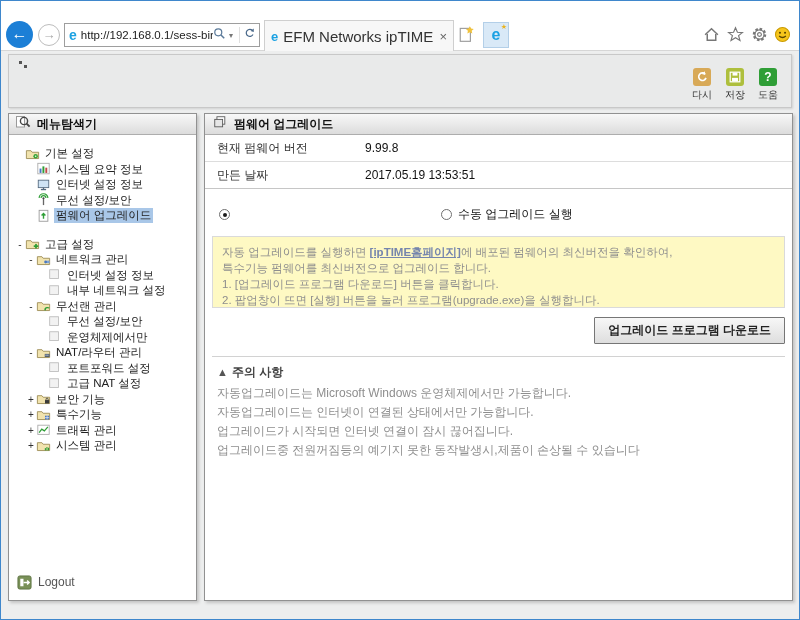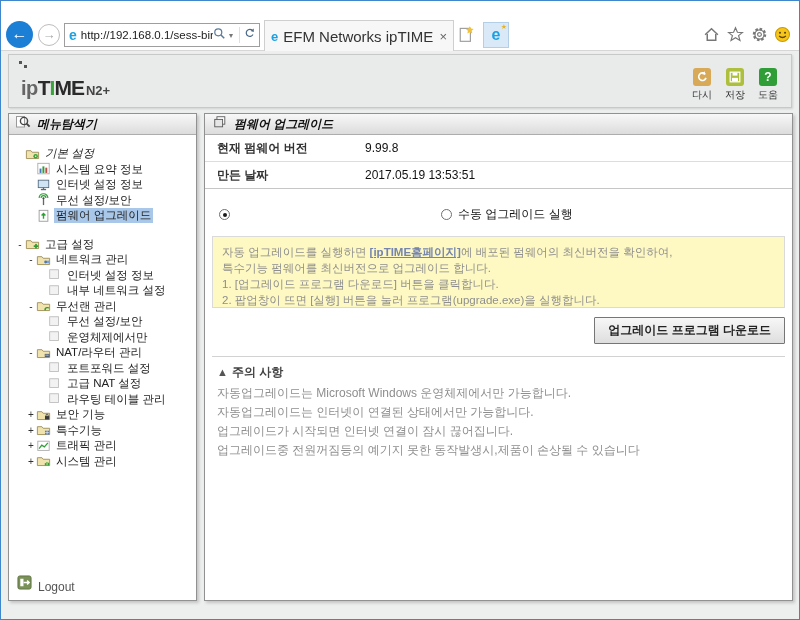--- a/index.html
+++ b/index.html
@@ -55,38 +55,38 @@
   .tb-btn { display:flex; flex-direction:column; align-items:center; width:26px; }
   .tb-icon { width:18px; height:18px; border-radius:3px; display:flex; align-items:center; justify-content:center;
     color:#fff; font-weight:bold; font-size:12px; }
   .tb-label { font-size:10px; color:#333; margin-top:2px; white-space:nowrap; }
 
   
   #sidebar { position:absolute; left:7px; top:62px; width:189px; height:488px; background:#fff;
     border:1px solid #919191; box-shadow:2px 2px 3px rgba(0,0,0,.18); }
   .panel-head { height:21px; background:linear-gradient(#f8f8f8,#dcdcdc); border-bottom:1px solid #adadad;
     display:flex; align-items:center; gap:6px; padding:0 6px; }
-  .panel-head .ph-title { font-size:12px; font-weight:bold; color:#111;font-style:italic; }
+  .panel-head .ph-title { font-size:12px; font-weight:bold; color:#111; }
   #tree { padding:11px 3px 0 6px; }
   .tree-row { display:flex; align-items:center; height:15.5px; font-size:11.5px; color:#222; cursor:default; }
   .tree-spacer { height:13px; }
   .tw-exp { width:10px; font-size:10px; color:#333; text-align:center; flex:none; }
   .tw-icon { width:15px; height:14px; flex:none; margin-right:3px; display:inline-flex; }
   .tw-label { white-space:nowrap; padding:0 2px; }
   .tw-label.sel { background:#a9c7e8; }
-  #logout { position:absolute; left:8px; bottom:6px; display:flex; align-items:flex-end; gap:6px; }
+  #logout { position:absolute; left:8px; bottom:6px; display:flex; align-items:flex-start; gap:6px; }
   #logout span.lbl { font-size:12px; color:#555; }
 
   
   #main { position:absolute; left:203px; top:62px; width:589px; height:488px; background:#fff;
     border:1px solid #919191; box-shadow:2px 2px 3px rgba(0,0,0,.18); overflow:hidden; }
   #main .panel-head { gap:7px; padding:0 8px; }
   .info-row { height:27px; display:flex; align-items:center; border-bottom:1px solid #ddd; }
   .info-row:last-of-type { border-bottom:1px solid #c6c6c6; }
-  .info-label { width:160px; padding-left:12px; font-size:12px; color:#333;font-weight:bold; }
+  .info-label { width:160px; padding-left:12px; font-size:12px; color:#333; }
   .info-value { font-size:12px; color:#111; }
   #radio-row { display:flex; margin:17px 0 0 14px; }
   .radio-opt { display:flex; align-items:center; width:222px; }
   .radio-circle { width:11px; height:11px; border:1px solid #707070; border-radius:50%; background:#fff;
     margin-right:6px; position:relative; flex:none; }
   .radio-circle.on::after { content:""; position:absolute; left:2.5px; top:2.5px; width:4px; height:4px;
     border-radius:50%; background:#1a1a1a; }
   .radio-label { font-size:12px; color:#111; }
   #desc-box { margin:13px 7px 0 7px; height:72px; background:#fef9c3; border:1px solid #dadada;
     padding:7px 9px; font-size:11.5px; color:#8e8e8e; line-height:16px; }
@@ -158,25 +158,20 @@
           <circle cx="10.4" cy="6.4" r="1" fill="#5a4500"></circle>
           <path d="M4.8 9.4 Q8 12.2 11.2 9.4" fill="none" stroke="#5a4500" stroke-width="1.2"></path>
         </svg></span>
   </div>
 
   <div id="page">
 
     <div id="band">
       <span class="dot" id="dot1"></span>
       <span class="dot" id="dot2"></span>
-      <div id="logo">
-        <span class="lg-ip">ip</span>
-        <span class="lg-time" id="logo-time"><span>T</span><span class="green-i">I</span><span>M</span><span>E</span></span>
-        <span class="lg-model">N2+</span>
-      </div>
       <div id="toolbar">
           <div class="tb-btn">
             <span class="tb-icon" style="background: rgb(216, 169, 87);">
               <svg xmlns="http://www.w3.org/2000/svg" width="14" height="14" viewBox="0 0 16 16">
                 <path d="M11.6 4.6 A4.3 4.3 0 1 0 12.6 9" fill="none" stroke="#fff" stroke-width="1.8"></path>
                 <polygon points="11.2,1.4 11.8,5.8 7.8,4.6" fill="#fff"></polygon>
               </svg>
             </span>
             <span class="tb-label">다시</span>
           </div>
@@ -200,21 +195,21 @@
     <div id="sidebar">
       <div class="panel-head">
         <span><svg xmlns="http://www.w3.org/2000/svg" width="16" height="16" viewBox="0 0 16 16">
               <rect x="1.5" y="2.5" width="8" height="10.5" fill="#fff" stroke="#9a9a9a"></rect>
               <circle cx="9" cy="7" r="3.6" fill="none" stroke="#444" stroke-width="1.4"></circle>
               <line x1="11.6" y1="9.7" x2="14.6" y2="12.7" stroke="#444" stroke-width="1.8"></line>
             </svg></span>
         <span class="ph-title">메뉴탐색기</span>
       </div>
       <div id="tree">
-          <div class="tree-row" style="padding-left: 0px; font-style: italic;">
+          <div class="tree-row" style="padding-left: 0px;">
             <span class="tw-exp"></span>
             <span class="tw-icon">
               <svg xmlns="http://www.w3.org/2000/svg" width="15" height="14" viewBox="0 0 16 16">
                 <path d="M1 4.2 L6.2 4.2 L7.6 6 L15 6 L15 13.2 L1 13.2 Z" fill="#f1e3ae" stroke="#9b8a52"></path>
                 <circle cx="11.6" cy="10.5" r="2.6" fill="#3aa53a"></circle>
                 <circle cx="11.6" cy="10.5" r="0.9" fill="#eaf5ea"></circle>
               </svg>
             </span>
             <span class="tw-label">기본 설정</span>
           </div>
@@ -355,29 +350,20 @@
             <span class="tw-label">포트포워드 설정</span>
           </div>
           <div class="tree-row" style="padding-left: 22px;">
             <span class="tw-exp"></span>
             <span class="tw-icon">
               <svg xmlns="http://www.w3.org/2000/svg" width="15" height="14" viewBox="0 0 16 16">
                 <rect x="2.5" y="2" width="10" height="10" fill="#f2f2f2" stroke="#bcbcbc"></rect>
               </svg>
             </span>
             <span class="tw-label">고급 NAT 설정</span>
-          </div>
-          <div class="tree-row" style="padding-left: 22px;">
-            <span class="tw-exp"></span>
-            <span class="tw-icon">
-              <svg xmlns="http://www.w3.org/2000/svg" width="15" height="14" viewBox="0 0 16 16">
-                <rect x="2.5" y="2" width="10" height="10" fill="#f2f2f2" stroke="#bcbcbc"></rect>
-              </svg>
-            </span>
-            <span class="tw-label">라우팅 테이블 관리</span>
           </div>
           <div class="tree-row" style="padding-left: 11px;">
             <span class="tw-exp">+</span>
             <span class="tw-icon">
               <svg xmlns="http://www.w3.org/2000/svg" width="15" height="14" viewBox="0 0 16 16">
                 <path d="M1 4.2 L6.2 4.2 L7.6 6 L15 6 L15 13.2 L1 13.2 Z" fill="#f1e3ae" stroke="#9b8a52"></path>
                 <rect x="9.7" y="9.2" width="4.8" height="3.9" fill="#3a3a3a"></rect>
                 <path d="M10.9 9.2 v-1 a1.2 1.2 0 0 1 2.4 0 v1" fill="none" stroke="#3a3a3a"></path>
               </svg>
             </span>

